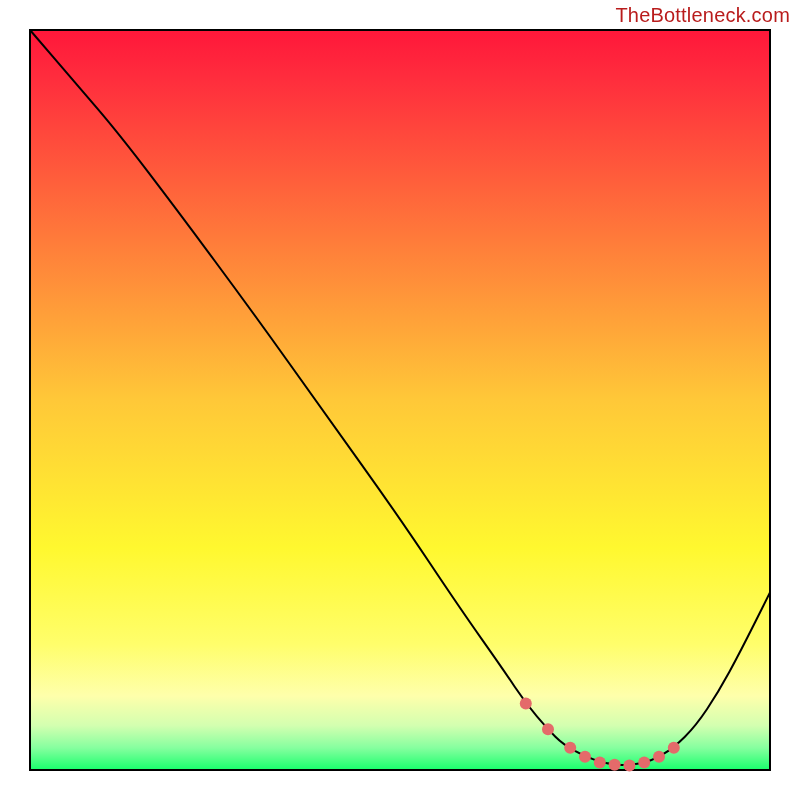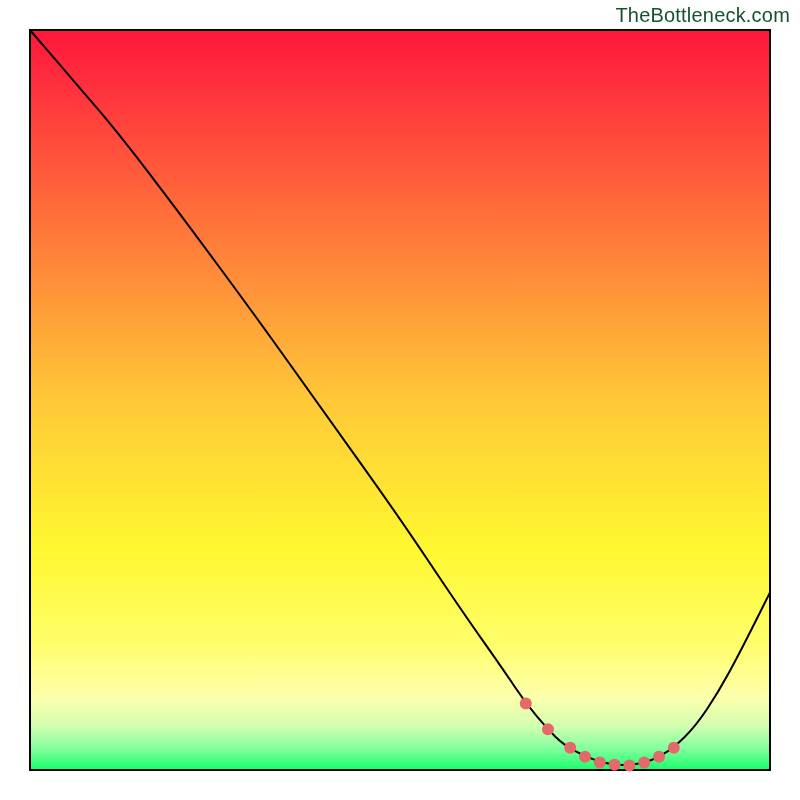--- a/index.html
+++ b/index.html
@@ -13,21 +13,21 @@
   }
   .container {
     position: relative;
     width: 800px;
     height: 800px;
   }
   .watermark {
     position: absolute;
     top: 4px;
     right: 10px;
-    color: #14532d;
+    color: #b91c1c;
     font-size: 20px;
     font-weight: 500;
     z-index: 10;
     letter-spacing: 0.2px;
   }
   svg {
     display: block;
     position: absolute;
     top: 0;
     left: 0;

